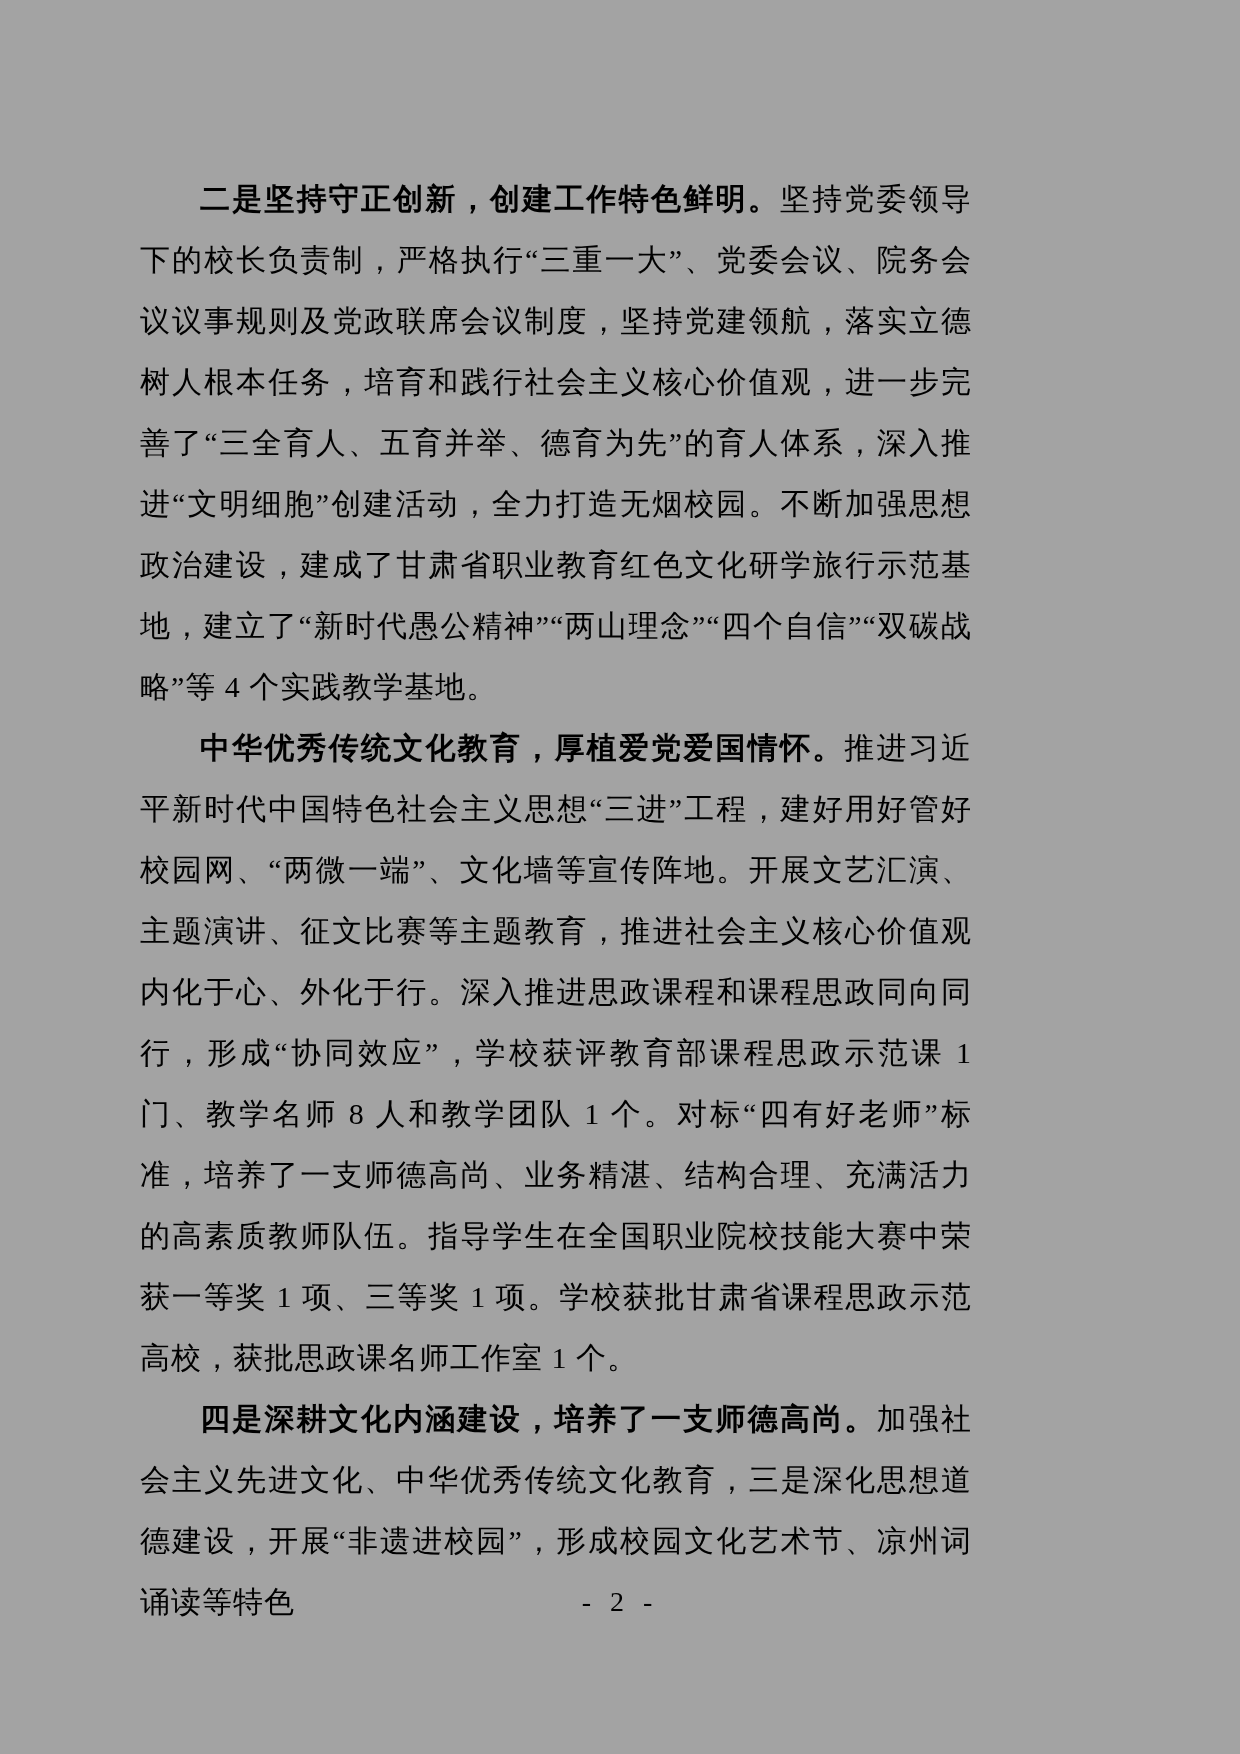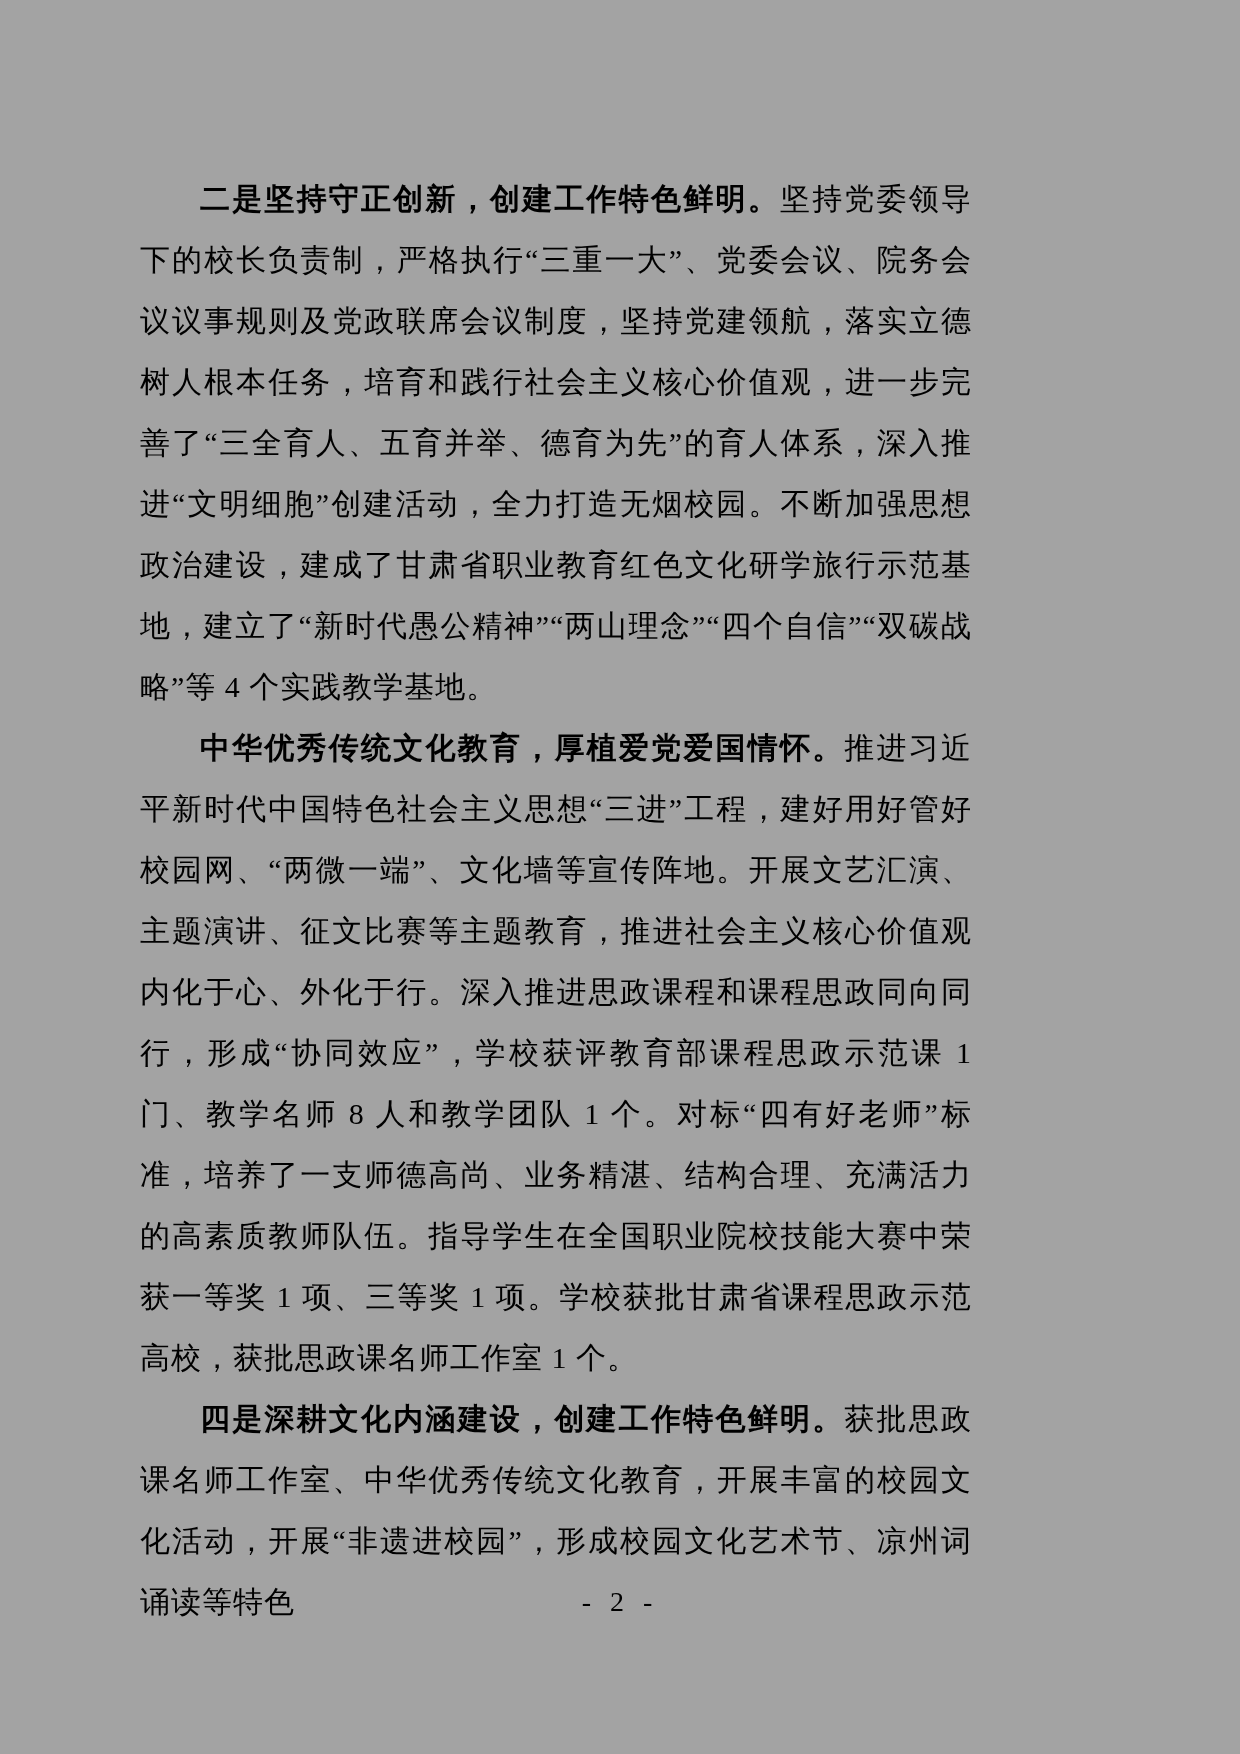--- a/index.html
+++ b/index.html
@@ -49,16 +49,16 @@
     font-family: "Liberation Serif", serif;
   }
 </style>
 </head>
 <body>
 
 <div class="doc-page">
   <div class="doc-body">
     <p class="para"><span class="para-lead">二是坚持守正创新，创建工作特色鲜明。</span><span class="para-body">坚持党委领导下的校长负责制，严格执行“三重一大”、党委会议、院务会议议事规则及党政联席会议制度，坚持党建领航，落实立德树人根本任务，培育和践行社会主义核心价值观，进一步完善了“三全育人、五育并举、德育为先”的育人体系，深入推进“文明细胞”创建活动，全力打造无烟校园。不断加强思想政治建设，建成了甘肃省职业教育红色文化研学旅行示范基地，建立了“新时代愚公精神”“两山理念”“四个自信”“双碳战略”等 4 个实践教学基地。</span></p>
     <p class="para"><span class="para-lead">中华优秀传统文化教育，厚植爱党爱国情怀。</span><span class="para-body">推进习近平新时代中国特色社会主义思想“三进”工程，建好用好管好校园网、“两微一端”、文化墙等宣传阵地。开展文艺汇演、主题演讲、征文比赛等主题教育，推进社会主义核心价值观内化于心、外化于行。深入推进思政课程和课程思政同向同行，形成“协同效应”，学校获评教育部课程思政示范课 1 门、教学名师 8 人和教学团队 1 个。对标“四有好老师”标准，培养了一支师德高尚、业务精湛、结构合理、充满活力的高素质教师队伍。指导学生在全国职业院校技能大赛中荣获一等奖 1 项、三等奖 1 项。学校获批甘肃省课程思政示范高校，获批思政课名师工作室 1 个。</span></p>
-    <p class="para"><span class="para-lead">四是深耕文化内涵建设，创建工作特色鲜明。</span><span class="para-body">获批思政课名师工作室、中华优秀传统文化教育，开展丰富的校园文化活动，开展“非遗进校园”，形成校园文化艺术节、凉州词诵读等特色</span></p>
+    <p class="para"><span class="para-lead">四是深耕文化内涵建设，培养了一支师德高尚。</span><span class="para-body">加强社会主义先进文化、中华优秀传统文化教育，三是深化思想道德建设，开展“非遗进校园”，形成校园文化艺术节、凉州词诵读等特色</span></p>
   </div>
   <div class="page-footer">- 2 -</div>
 </div>
 
 </body></html>

